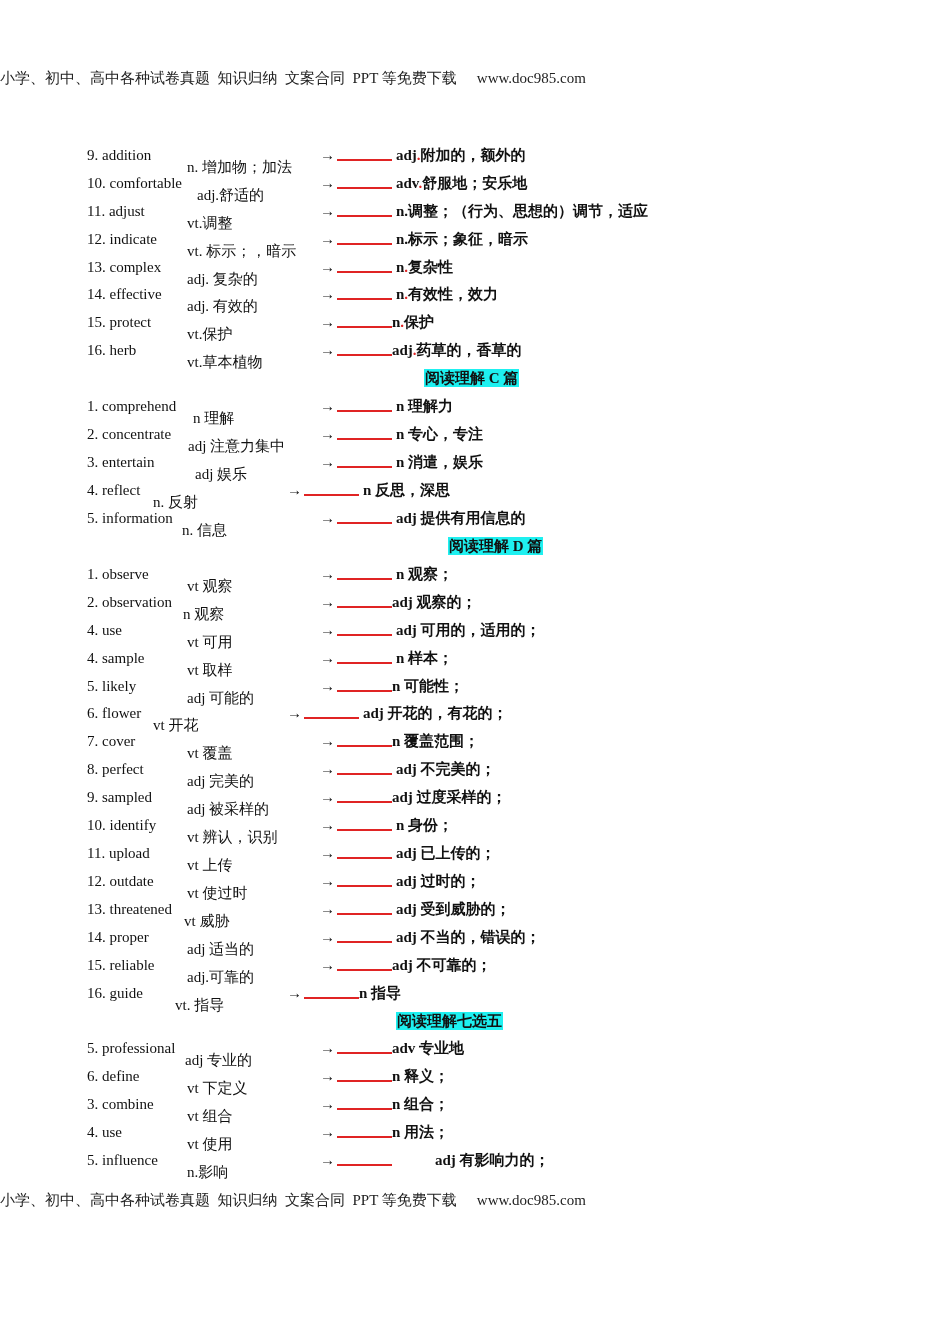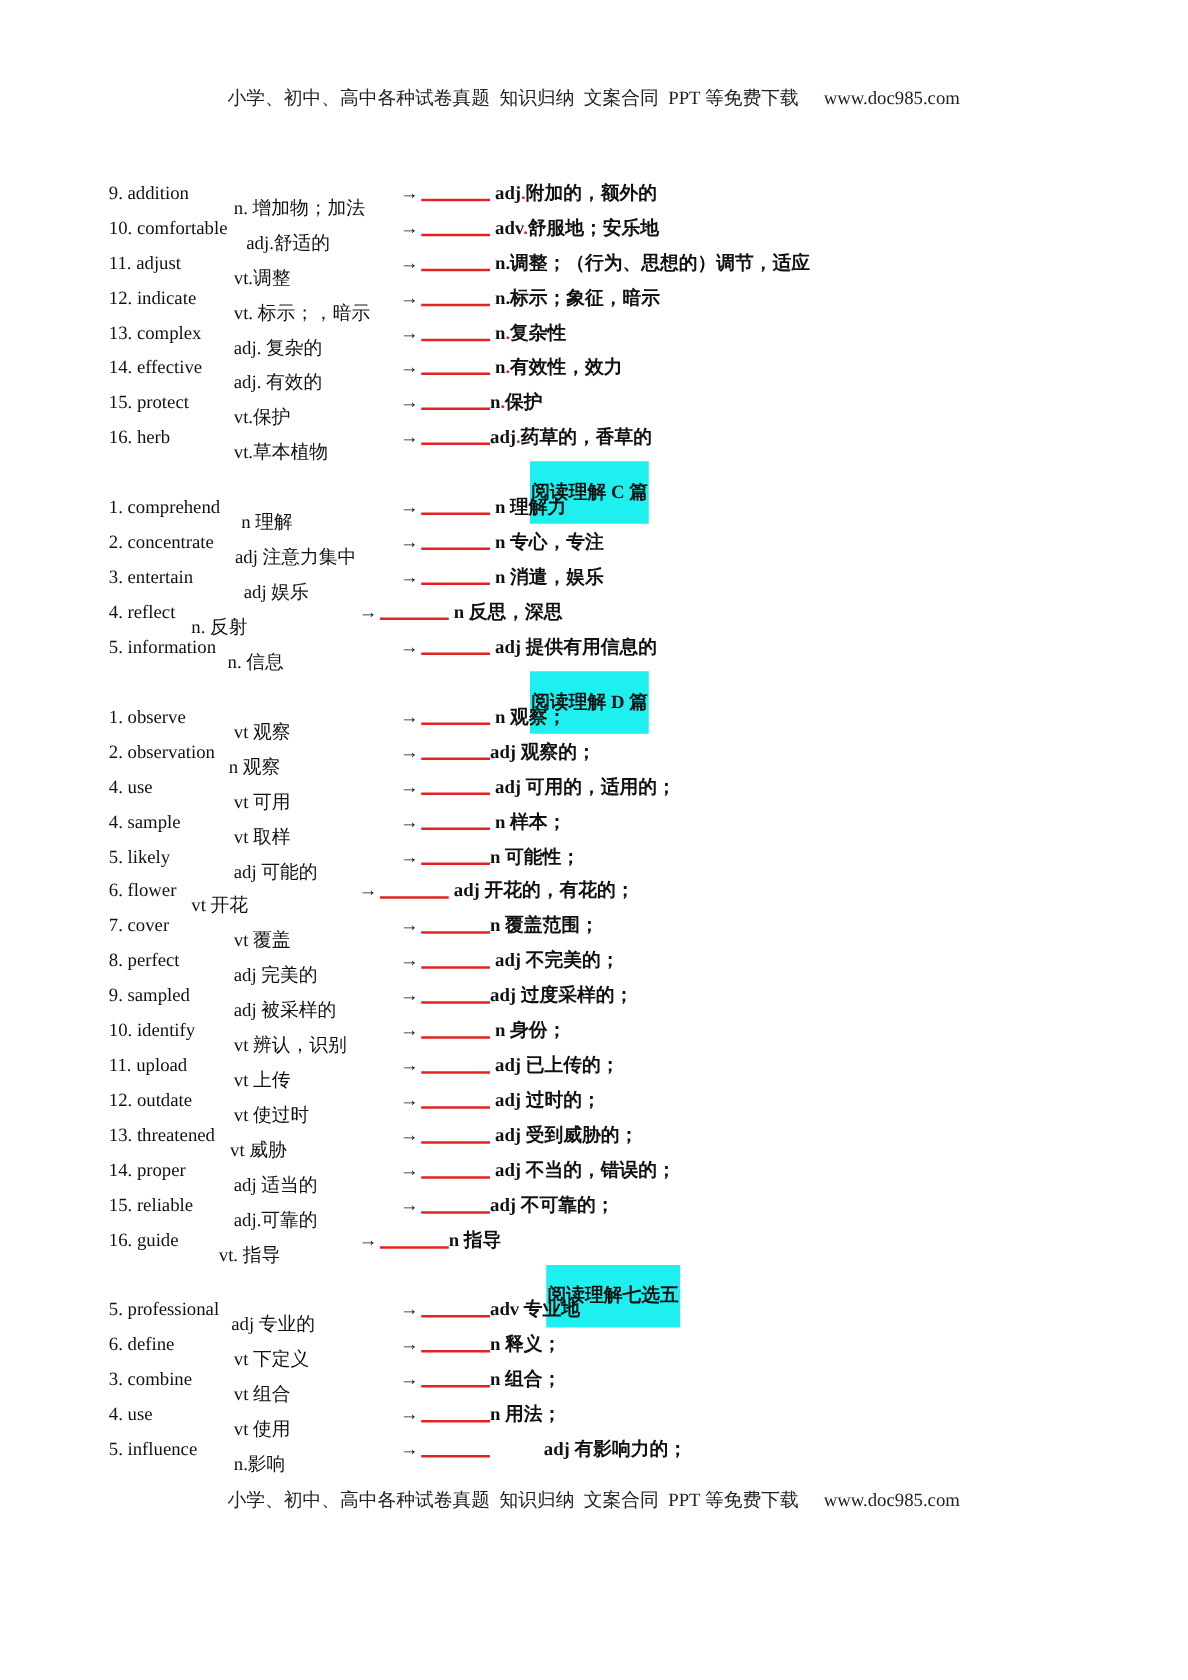--- a/index.html
+++ b/index.html
@@ -1,35 +1,35 @@
 <!DOCTYPE html>
 <html><head>
 <meta charset="utf-8">
 <style>
   html, body { margin: 0; padding: 0; background: #ffffff; }
   body { width: 950px; height: 1344px; position: relative; overflow: hidden;
          font-family: "Liberation Serif", "DejaVu Serif", serif; color: #111; }
-  .header, .footer { position: absolute; left: 0; width: 950px; text-align: center;
+  .header, .footer { position: absolute; left: 0; width: 950px; 
          font-size: 15px; white-space: pre; color: #222; }
   .header { top: 69px; }
   .footer { top: 1191px; }
   .header .site, .footer .site { margin-left: 20px; }
   .row { position: absolute; left: 87px; height: 22px; font-size: 15px; white-space: nowrap; line-height: 22px; }
   .row .num-word { position: absolute; left: 0; top: 0; }
   .row .meaning { position: absolute; left: 100px; top: 12px; }
   .row .arrow { position: absolute; left: 233px; top: 0; }
   .row .blank { position: absolute; left: 250px; top: 15px; width: 55px; height: 0; border-bottom: 2px solid #e02424; }
   .row .target { position: absolute; left: 309px; top: 0; font-weight: bold; }
   .row.shift .arrow { left: 200px; }
   .row.shift .blank { left: 217px; }
   .row.shift .target { left: 276px; }
   .row.tight .target { left: 305px; }
   .row.wide .target { left: 348px; }
   .dot { color: #e02424; }
-  .heading { position: absolute; font-size: 15px; font-weight: bold; background: #1ef0f0; padding: 16px 1px; line-height: 18px; }
+  .heading { position: absolute; font-size: 15px; font-weight: bold; background: #1ef0f0; padding: 0 1px; line-height: 18px; }
 </style>
 </head>
 <body>
 
 <div class="header"><span>小学、初中、高中各种试卷真题  知识归纳  文案合同  PPT 等免费下载</span><span class="site">www.doc985.com</span></div>
 
 <div class="row" style="top:144px">
     <span class="num-word">9. addition</span>
     <span class="meaning">n. 增加物；加法</span>
     <span class="arrow">→</span>
@@ -116,21 +116,21 @@
     <span class="target">n 反思，深思</span>
   </div>
 <div class="row" style="top:507px">
     <span class="num-word">5. information</span>
     <span class="meaning" style="left:95px">n. 信息</span>
     <span class="arrow">→</span>
     <span class="blank"></span>
     <span class="target">adj 提供有用信息的</span>
   </div>
 
-<div class="heading" style="left:424px; top:537px">阅读理解 D 篇</div>
+<div class="heading" style="left:448px; top:537px">阅读理解 D 篇</div>
 <div class="row" style="top:563px">
     <span class="num-word">1. observe</span>
     <span class="meaning">vt 观察</span>
     <span class="arrow">→</span>
     <span class="blank"></span>
     <span class="target">n 观察；</span>
   </div>
 <div class="row tight" style="top:591px">
     <span class="num-word">2. observation</span>
     <span class="meaning" style="left:96px">n 观察</span>
@@ -230,21 +230,21 @@
     <span class="target">adj 不可靠的；</span>
   </div>
 <div class="row shift" style="top:982px">
     <span class="num-word">16. guide</span>
     <span class="meaning" style="left:88px">vt. 指导</span>
     <span class="arrow">→</span>
     <span class="blank"></span>
     <span class="target" style="left:272px">n 指导</span>
   </div>
 
-<div class="heading" style="left:437px; top:1012px">阅读理解七选五</div>
+<div class="heading" style="left:396px; top:1012px">阅读理解七选五</div>
 <div class="row tight" style="top:1037px">
     <span class="num-word">5. professional</span>
     <span class="meaning" style="left:98px">adj 专业的</span>
     <span class="arrow">→</span>
     <span class="blank"></span>
     <span class="target">adv 专业地</span>
   </div>
 <div class="row tight" style="top:1065px">
     <span class="num-word">6. define</span>
     <span class="meaning">vt 下定义</span>

